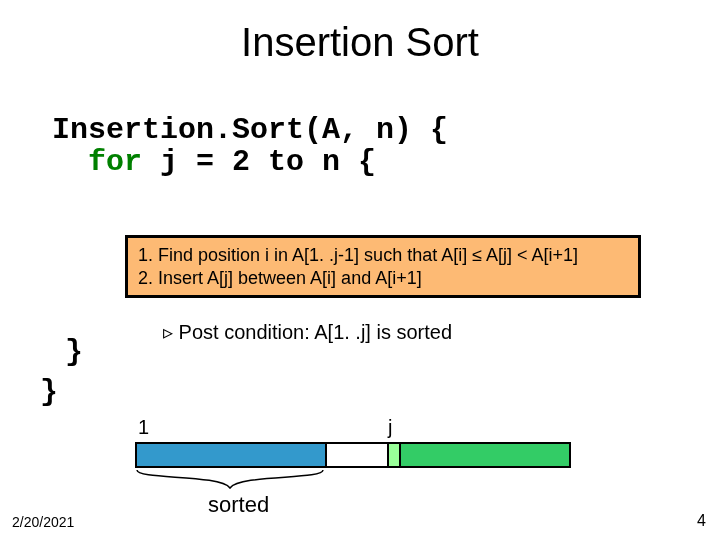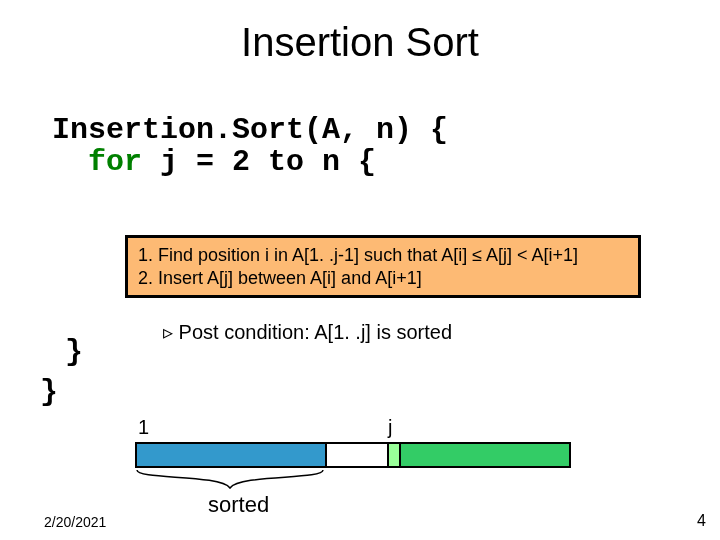--- a/index.html
+++ b/index.html
@@ -140,21 +140,20 @@
     position: absolute;
     top: 492px;
     left: 208px;
     font-size: 22px;
   }
   .date {
     position: absolute;
     left: 12px;
     bottom: 10px;
     font-size: 14px;
-    margin-left: 32px;
   }
   .pagenum {
     position: absolute;
     right: 14px;
     bottom: 10px;
     font-size: 16px;
   }
   .tri {
     font-family: Arial, sans-serif;
   }

